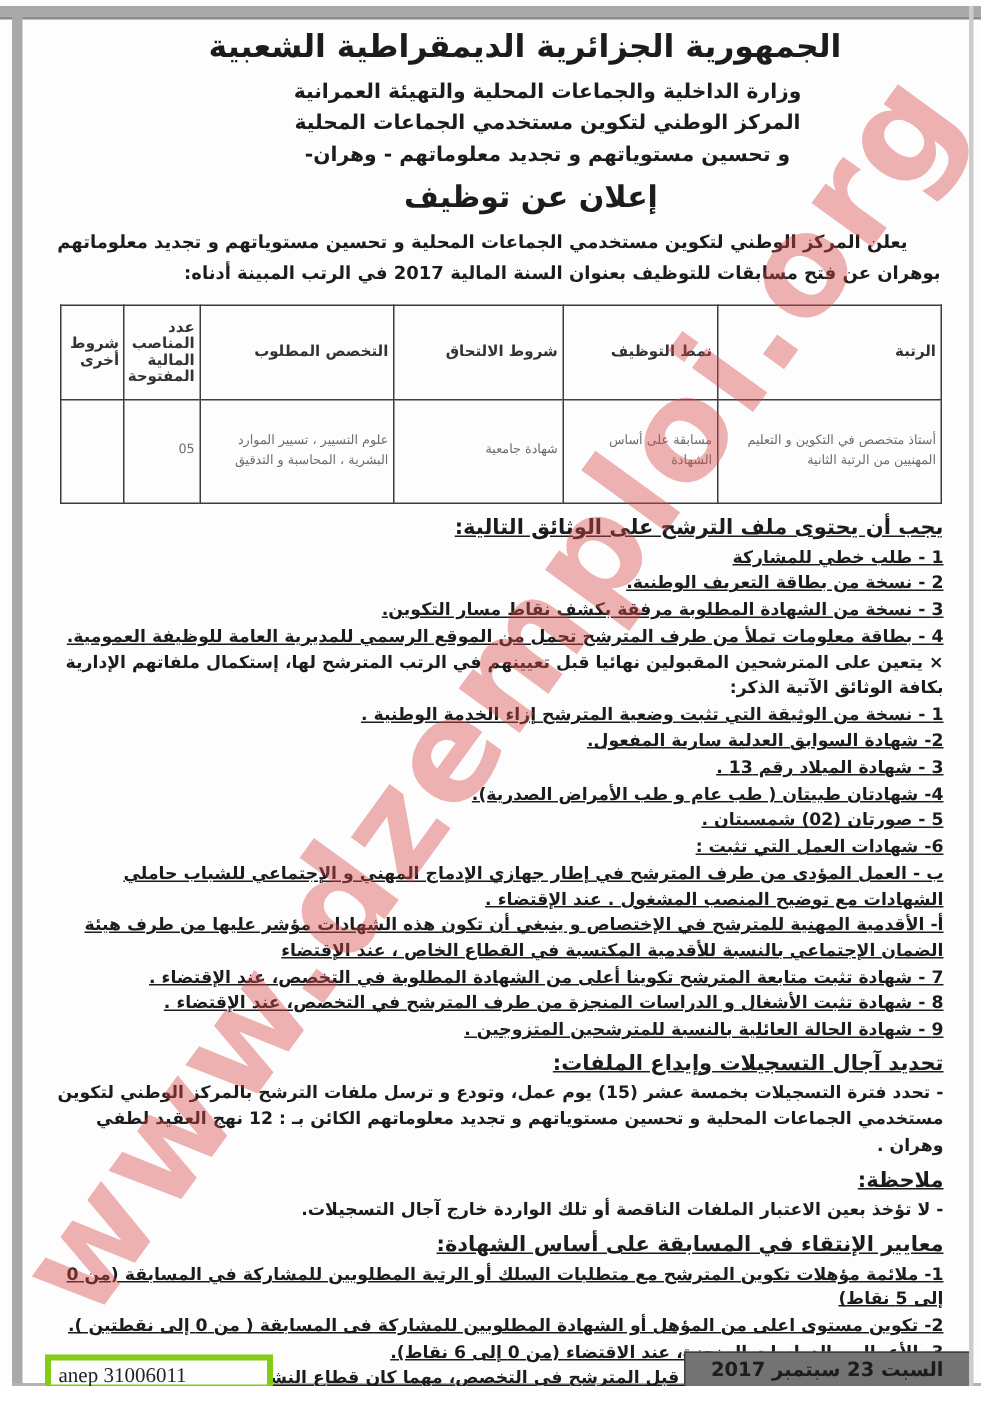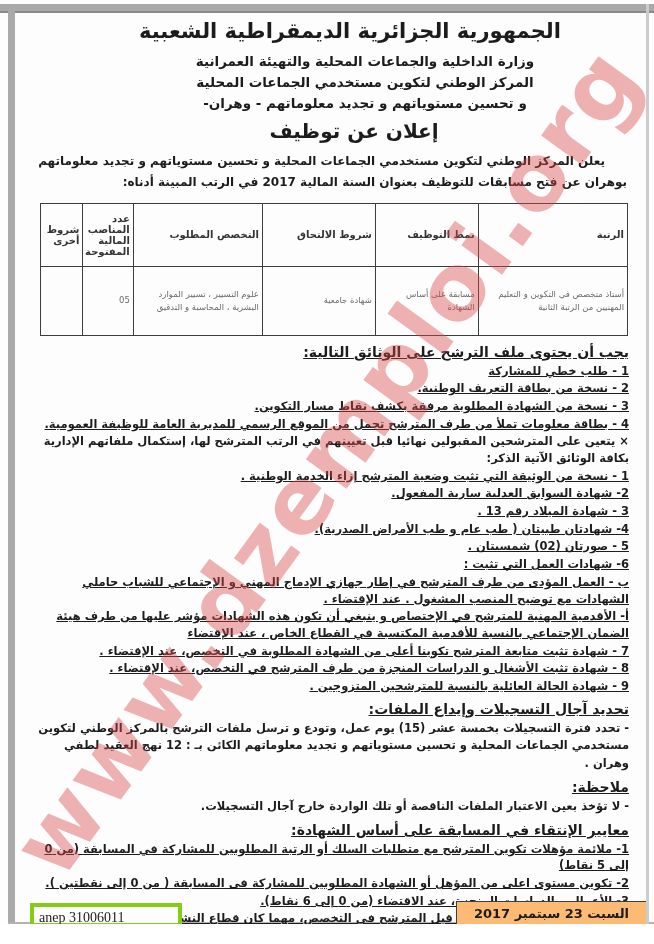--- a/index.html
+++ b/index.html
@@ -34,21 +34,21 @@
   .body-par{font-size:11.5px;font-weight:700;line-height:1.55;margin:0 0 2px 0;}
 
   
   .anep-box{
     position:absolute;left:30px;top:903px;width:152px;height:24px;border:4px solid #84cc16;
     background:#fdfdfd;direction:ltr;text-align:left;font-family:"Liberation Serif",serif;
     font-size:14px;color:#222;line-height:22px;padding-left:5px;z-index:3;box-sizing:border-box;
   }
   .date-box{
     position:absolute;left:456px;top:901px;width:190px;height:25px;border:1.5px solid #3f3f3f;border-right:none;
-    background:#fdba74;text-align:center;font-size:13px;font-weight:700;direction:rtl;
+    background:#737373;text-align:center;font-size:13px;font-weight:700;direction:rtl;
     line-height:23px;z-index:3;box-sizing:border-box;
   }
 
   .watermark{
     position:absolute;left:50%;top:50%;width:1250px;
     transform:translate(-50%,-50%) rotate(-54deg);
     font-size:92px;font-weight:700;letter-spacing:2px;text-align:center;
     color:rgba(216,72,72,0.42);direction:ltr;z-index:6;pointer-events:none;
     font-family:"DejaVu Sans",sans-serif;
   }

